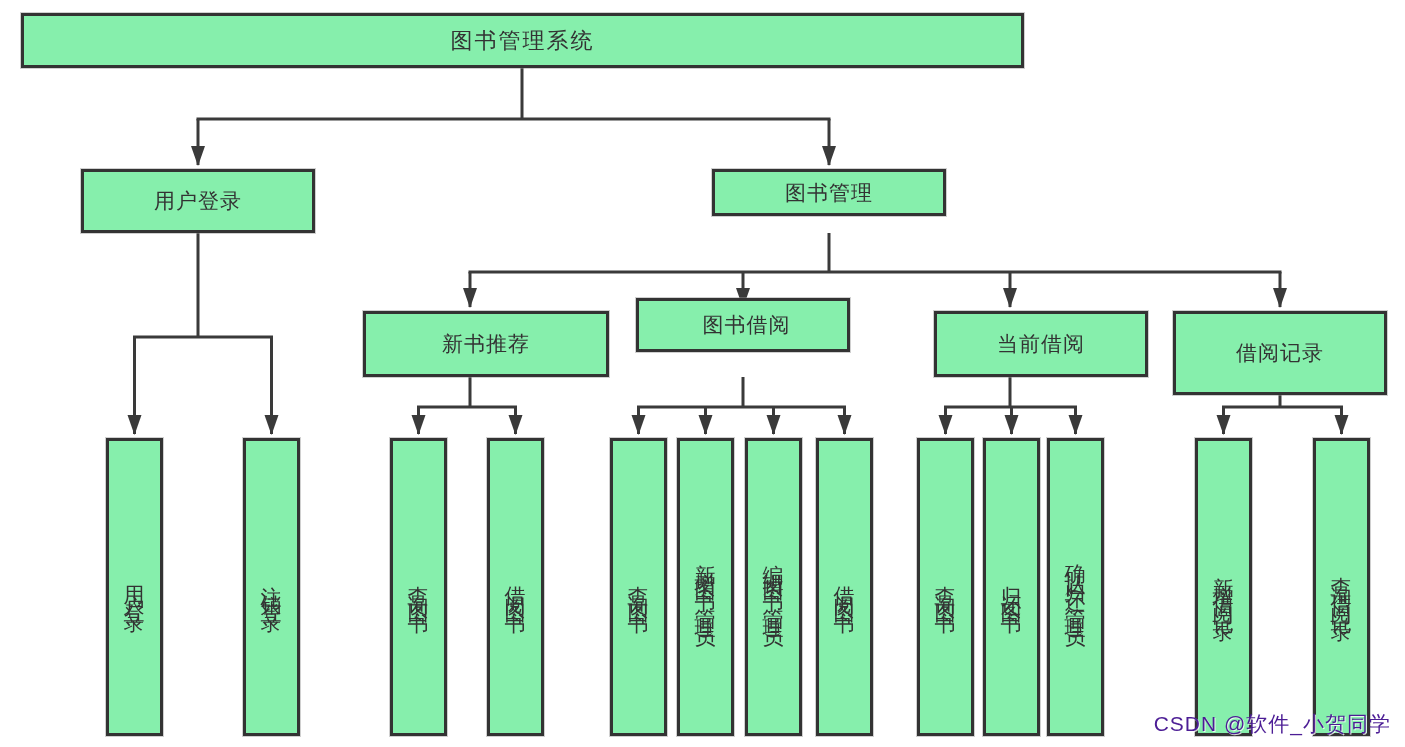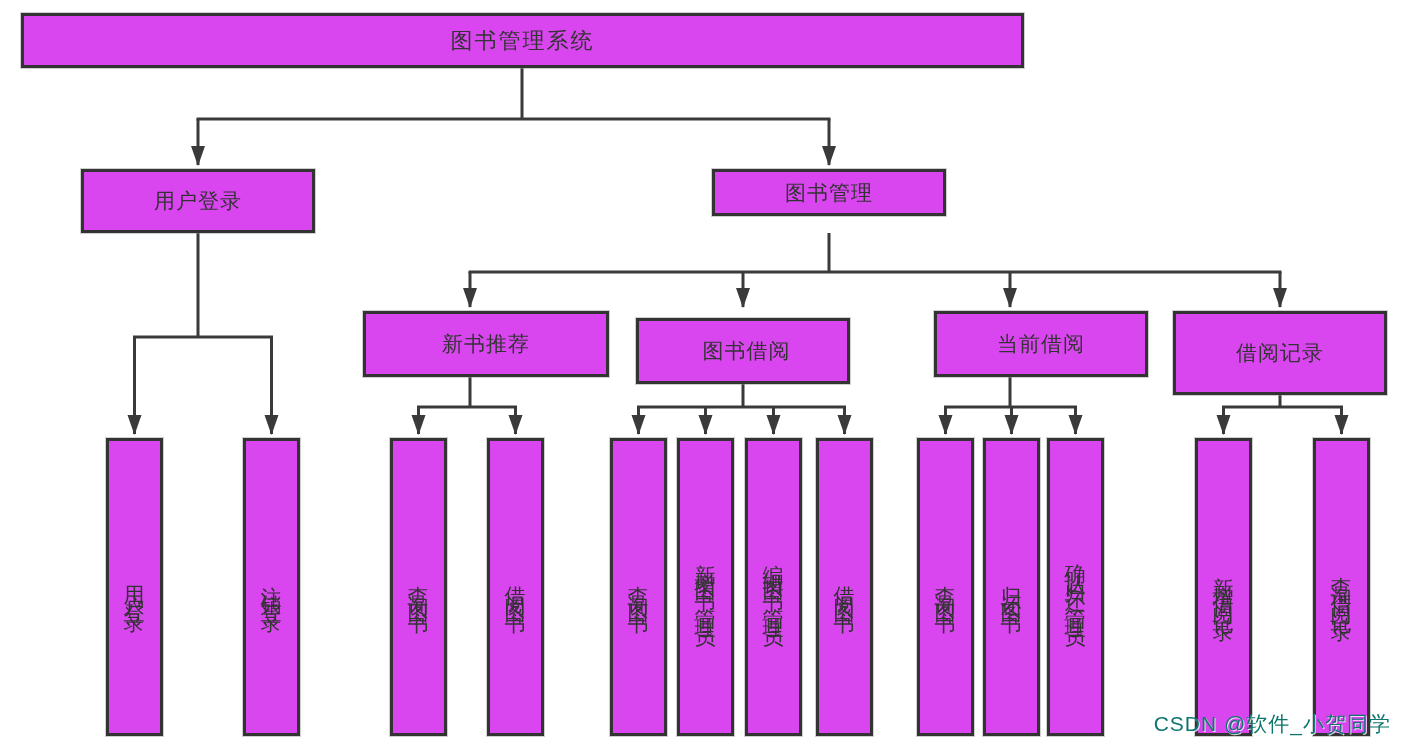--- a/index.html
+++ b/index.html
@@ -17,21 +17,21 @@
   }
   .wires {
     position: absolute;
     left: 0; top: 0;
     width: 1405px;
     height: 747px;
   }
   .node {
     position: absolute;
     box-sizing: border-box;
-    background: #d946ef;
+    background: #86efac;
     border: 3px solid #333333;
     color: #333333;
     display: flex;
     align-items: center;
     justify-content: center;
     box-shadow: 0 0 0 1px rgba(150,150,150,0.45);
     font-size: 21px;
     letter-spacing: 1px;
     white-space: nowrap;
   }
@@ -41,21 +41,21 @@
     text-orientation: mixed;
     letter-spacing: 9px;
     font-size: 21px;
     line-height: 1;
   }
   .watermark {
     position: absolute;
     right: 14px;
     bottom: 9px;
     font-size: 21px;
-    color: #0f766e;
+    color: #4c1d95;
     letter-spacing: 1px;
     text-shadow: 1px 1px 0 rgba(255,255,255,0.8);
     pointer-events: none;
     white-space: nowrap;
     margin-left: 35px;
   }
 </style>
 </head>
 <body>
 
@@ -104,21 +104,21 @@
       <line x1="1341.5" y1="407" x2="1341.5" y2="434" marker-end="url(#arw)"></line>
     </g>
   </svg>
 
   <div class="node root" style="left:21px; top:13px; width:1003px; height:55px;">图书管理系统</div>
 
   <div class="node" style="left:81px; top:169px; width:234px; height:64px;">用户登录</div>
   <div class="node" style="left:712px; top:169px; width:234px; height:47px;">图书管理</div>
 
   <div class="node" style="left:363px; top:311px; width:246px; height:66px;">新书推荐</div>
-  <div class="node" style="left:636px; top:318px; width:214px; height:66px;padding-left:7px;">图书借阅</div>
+  <div class="node" style="left:636px; top:298px; width:214px; height:54px;padding-left:7px;">图书借阅</div>
   <div class="node" style="left:934px; top:311px; width:214px; height:66px;">当前借阅</div>
   <div class="node" style="left:1173px; top:311px; width:214px; height:84px;">借阅记录</div>
 
   <div class="node leaf" style="left:106px; top:438px; width:57px; height:298px;">用户登录</div>
   <div class="node leaf" style="left:243px; top:438px; width:57px; height:298px;">注销登录</div>
 
   <div class="node leaf" style="left:390px; top:438px; width:57px; height:298px;">查询图书</div>
   <div class="node leaf" style="left:487px; top:438px; width:57px; height:298px;">借阅图书</div>
 
   <div class="node leaf" style="left:610px; top:438px; width:57px; height:298px;">查询图书</div>

